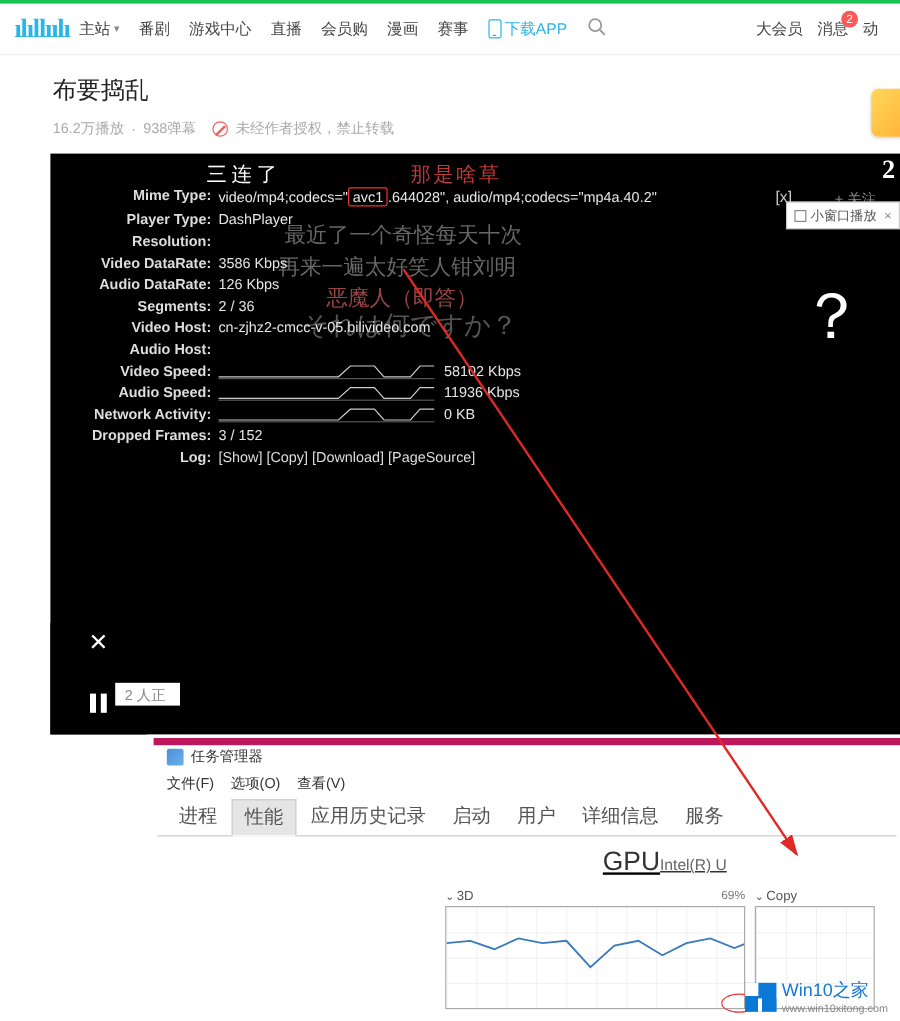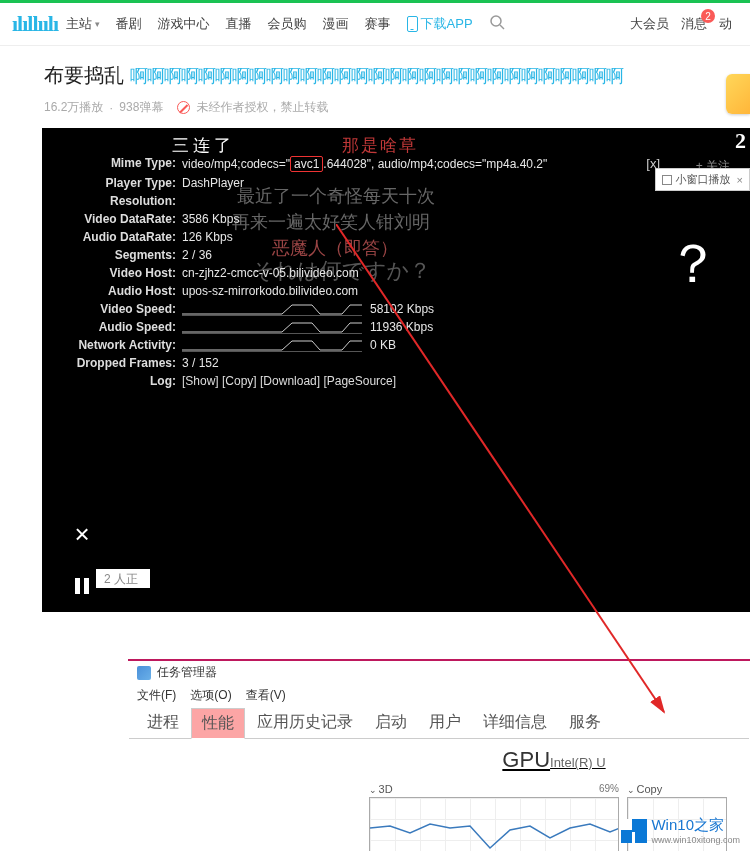--- a/index.html
+++ b/index.html
@@ -64,27 +64,27 @@
 
 
 .controls { position: absolute; bottom: 0; left: 0; right: 0; display: flex; align-items: flex-end; }
 .ctrl-col { width: 80px; background: #000; display: flex; flex-direction: column; align-items: center; padding-bottom: 18px; }
 .close-big { color: #fff; font-size: 26px; margin-bottom: 28px; font-weight: 300; }
 .pause-icon { width: 14px; height: 16px; display: flex; gap: 4px; }
 .pause-icon span { flex: 1; background: #fff; }
 .viewers { position: absolute; bottom: 24px; left: 54px; font-size: 12px; color: #888; background: #fff; padding: 2px 0 0 8px; width: 54px; }
 
 
-.tm-root { position: absolute; top: 487px; left: 86px; right: 0; bottom: 0; background: #fff; border: 1px solid #be185d; margin-top: 44px; }
+.tm-root { position: absolute; top: 487px; left: 86px; right: 0; bottom: 0; background: #fff; border: 3px solid #be185d; }
 .tm-title { display: flex; align-items: center; padding: 4px 8px; font-size: 12px; color: #333; }
 .tm-title-icon { width: 14px; height: 14px; background: linear-gradient(135deg,#4a90d9,#6ab0e9); margin-right: 6px; border-radius: 2px; }
 .tm-menus { display: flex; padding: 2px 8px; font-size: 12px; gap: 14px; color: #333; }
 .tm-tabs { display: flex; border-bottom: 1px solid #ccc; padding: 2px 8px 0; font-size: 16px; gap: 2px; }
 .tm-tab { padding: 4px 10px; color: #555; cursor: pointer; }
-.tm-tab.active { border: 1px solid #ccc; border-bottom: 1px solid #fff; margin-bottom: -1px; background: #fca5a5; }
+.tm-tab.active { border: 1px solid #ccc; border-bottom: 1px solid #fff; margin-bottom: -1px; background: #e5e5e5; }
 
 .tm-body { display: flex; height: calc(100% - 68px); }
 .tm-side { width: 230px; border-right: 1px solid #ddd; overflow: hidden; }
 
 .tm-main { flex: 1; padding: 8px 10px; position: relative; }
 .gpu-head { display: flex; justify-content: center; align-items: baseline; margin-bottom: 10px; text-decoration: underline; }
 .gpu-title { font-size: 22px; color: #333; }
 .gpu-sub { font-size: 13px; color: #666; }
 .gpu-grid { display: flex; gap: 8px; flex-wrap: wrap; }
 .gpu-cell { position: relative; }
@@ -138,21 +138,20 @@
     <span class="right-item">大会员</span>
     <span class="right-item"><span>消息</span><span class="badge">2</span></span>
     <span class="right-item">动</span>
   </div>
 </div>
 
 <div class="content">
   <div class="side-badge"></div>
   <div class="title-row">
     <span class="title">布要捣乱</span>
-    <span class="title-cn">啊啊啊啊啊啊啊啊啊啊啊啊啊啊啊啊啊啊啊啊啊啊啊啊啊啊啊啊啊</span>
   </div>
   <div class="stats-row">
     <span>16.2万播放</span>
     <span class="sep">·</span>
     <span>938弹幕</span>
     <span class="no-reprint" style="margin-left:14px">
       <span class="no-reprint-icon"></span>
       <span class="no-reprint-text">未经作者授权，禁止转载</span>
     </span>
   </div>
@@ -202,21 +201,20 @@
       <div class="stat-row">
           <span class="stat-label">Segments:</span>
           <span class="stat-val">2 / 36</span>
         </div>
       <div class="stat-row">
           <span class="stat-label">Video Host:</span>
           <span class="stat-val">cn-zjhz2-cmcc-v-05.bilivideo.com</span>
         </div>
       <div class="stat-row">
           <span class="stat-label">Audio Host:</span>
-          <span class="stat-val">upos-sz-mirrorkodo.bilivideo.com</span>
         </div>
       <div class="stat-row">
           <span class="stat-label">Video Speed:</span>
           <span class="stat-val">
             <span class="spark">
               <svg width="180" height="14">
                 <polyline points="0,12 100,12 110,3 130,3 138,12 160,12 168,3 180,3" stroke="#ccc" stroke-width="1" fill="none"></polyline>
               </svg>
             </span>
             <span>58102 Kbps</span>

